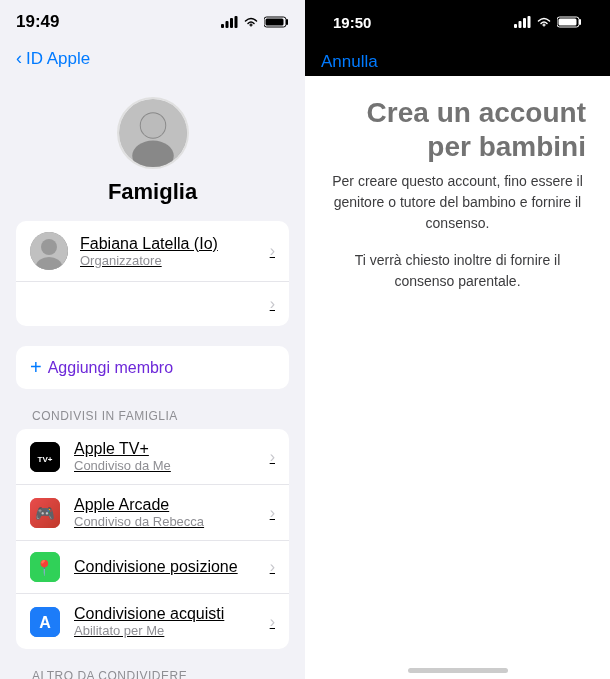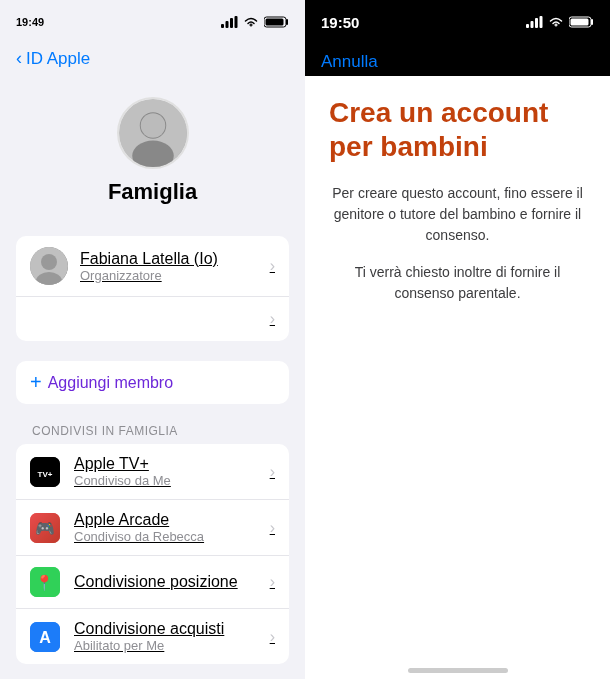--- a/index.html
+++ b/index.html
@@ -25,21 +25,21 @@
 
     .status-bar-left {
       height: 44px;
       background: #f2f2f7;
       display: flex;
       align-items: center;
       padding: 0 16px;
       justify-content: space-between;
     }
     .status-time {
-      font-size: 11px;
+      font-size: 17px;
       font-weight: 600;
       color: #000;
     }
     .status-icons {
       display: flex;
       align-items: center;
       gap: 5px;
     }
 
     .nav-bar-left {
@@ -93,21 +93,21 @@
       display: flex;
       align-items: center;
       justify-content: center;
       font-size: 28px;
       color: #fff;
     }
     .profile-name {
       font-size: 22px;
       font-weight: 700;
       color: #000;
-      margin-bottom: 15px;
+      margin-bottom: 0;
     }
 
     .card-group {
       background: #fff;
       border-radius: 10px;
       margin: 0 16px 20px;
       overflow: hidden;
       text-decoration: underline;
     }
     .card-item {
@@ -227,21 +227,21 @@
       display: flex;
       flex-direction: column;
       overflow: hidden;
     }
 
     .status-bar-right {
       height: 44px;
       background: #000;
       display: flex;
       align-items: center;
-      padding: 0 16px;
+      padding: 0 28px;
       justify-content: space-between;
     }
     .status-time-right {
       font-size: 15px;
       font-weight: 600;
       color: #fff;
     }
     .status-icons-right {
       display: flex;
       align-items: center;
@@ -262,24 +262,24 @@
       flex: 1;
       padding: 20px 24px;
       display: flex;
       flex-direction: column;
       overflow: hidden;
     }
 
     .main-title {
       font-size: 28px;
       font-weight: 700;
-      color: #c2410c;
-      text-align: left;
+      color: #737373;
+      text-align: right;
       line-height: 1.2;
-      margin-bottom: 20px;
+      margin-bottom: 8px;
     }
 
     .description-text {
       font-size: 14px;
       color: #3c3c3e;
       text-align: center;
       line-height: 1.5;
       margin-bottom: 16px;
     }
 

